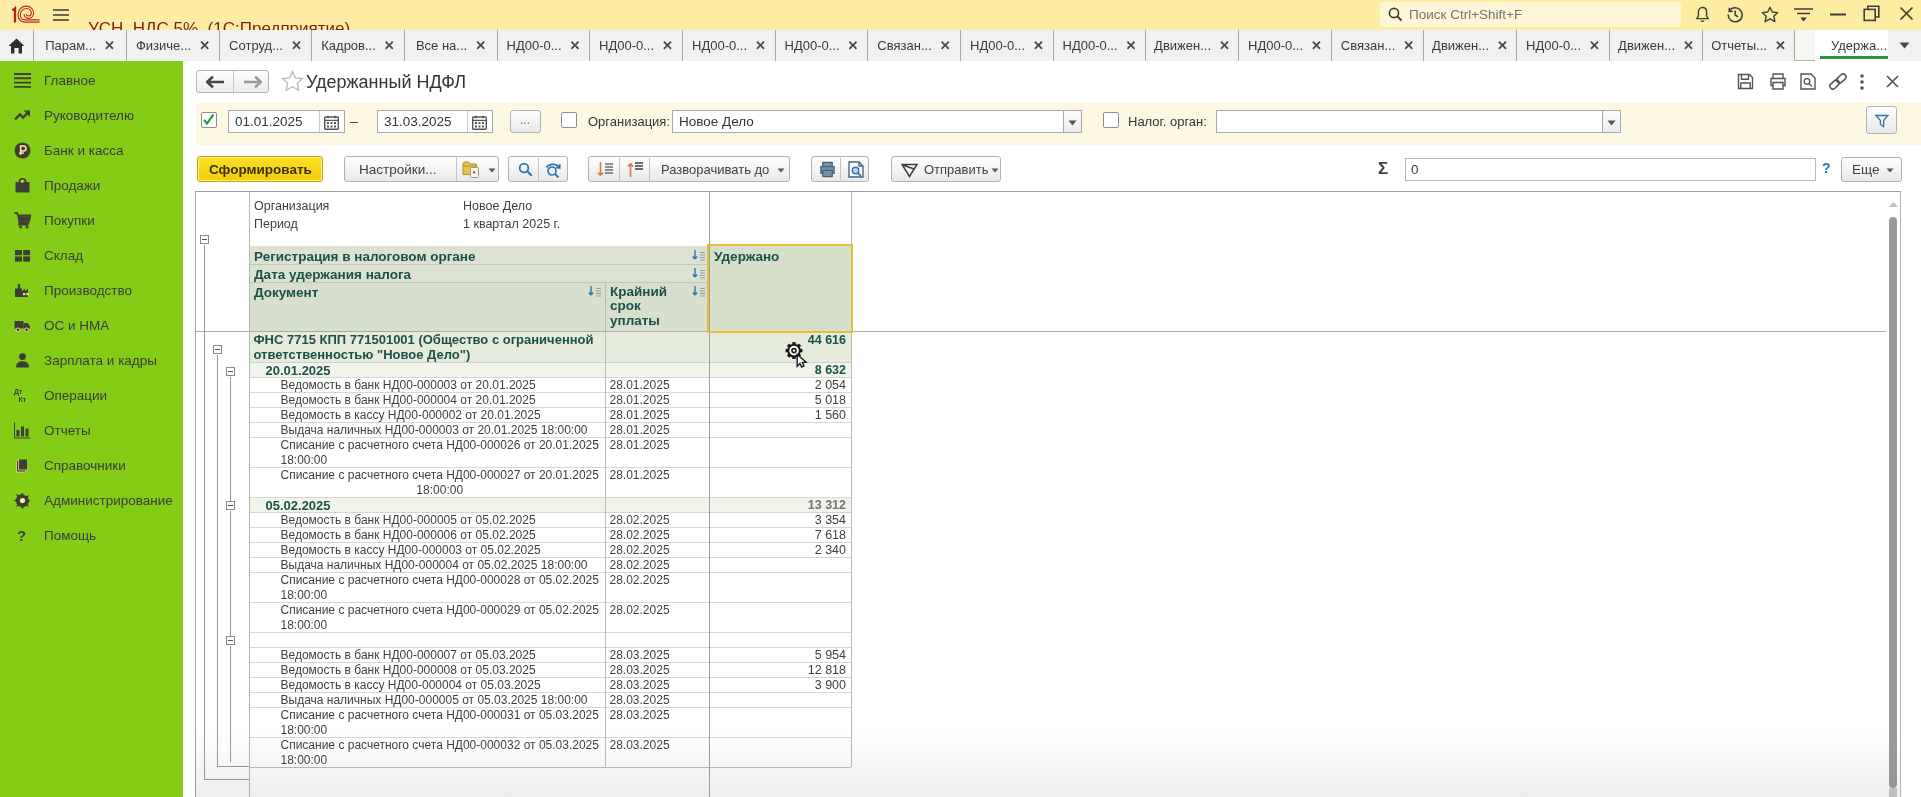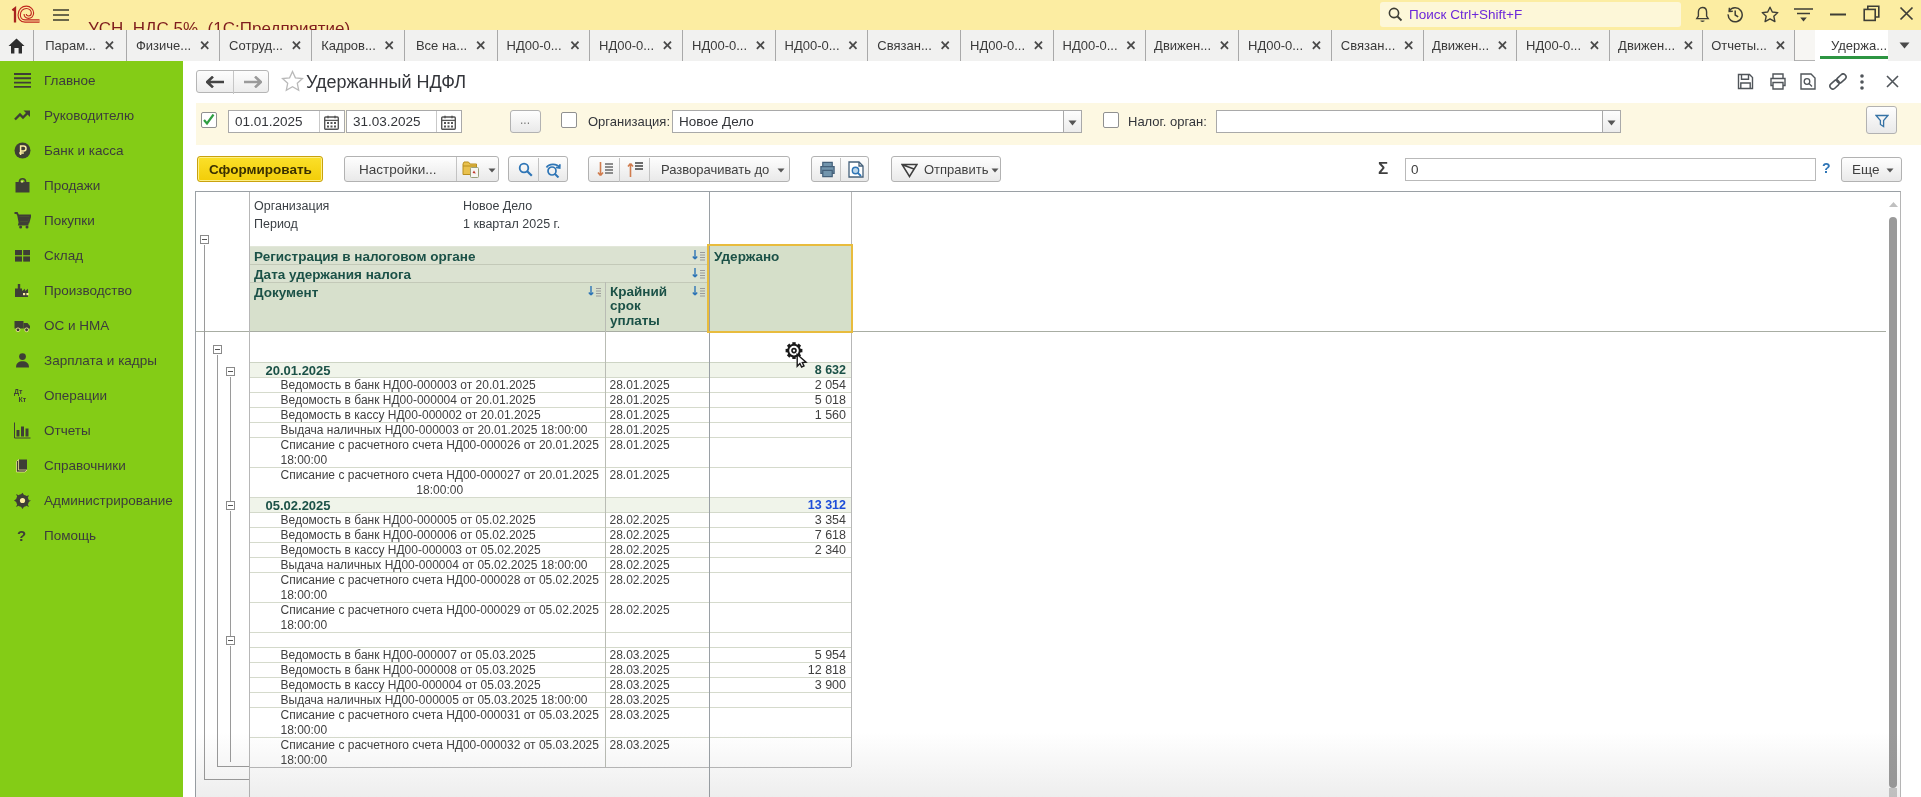--- a/index.html
+++ b/index.html
@@ -42,21 +42,21 @@
       <g stroke="#3b3b2e" stroke-width="1.5">
         <path d="M0,1 H16 M0,6 H16 M0,11 H16"></path>
       </g>
     </svg>
   <div style="position:absolute;left:88px;top:7px;font-size:17px;color:#7f1d1d;margin-top:12px;">УСН, НДС 5%&nbsp;&nbsp;(1С:Предприятие)</div>
   <div style="position:absolute;left:1380px;top:2px;width:301px;height:25px;background:#fdf7d8;border-radius:3px;">
     <svg style="position:absolute;left:8px;top:5px" width="15" height="15" viewBox="0 0 15 15">
         <circle cx="6" cy="6" r="4.6" fill="none" stroke="#3e3e36" stroke-width="1.6"></circle>
         <path d="M9.5,9.5 L13.5,13.5" stroke="#3e3e36" stroke-width="1.8"></path>
       </svg>
-    <div style="position:absolute;left:29px;top:5px;font-size:13.5px;color:#6d28d9;">Поиск Ctrl+Shift+F</div>
+    <div style="position:absolute;left:29px;top:5px;font-size:13.5px;color:#737373;">Поиск Ctrl+Shift+F</div>
   </div>
   <svg style="position:absolute;left:1694px;top:6px" width="17" height="17" viewBox="0 0 17 17">
       <path d="M8.5,1.5 C11.2,1.5 12.6,3.6 12.6,6 L12.6,10 L14.2,12.6 L2.8,12.6 L4.4,10 L4.4,6 C4.4,3.6 5.8,1.5 8.5,1.5 Z" fill="none" stroke="#3e3e36" stroke-width="1.4"></path>
       <path d="M6.8,14.6 C7.1,15.5 9.9,15.5 10.2,14.6" fill="none" stroke="#3e3e36" stroke-width="1.4"></path>
     </svg>
   <svg style="position:absolute;left:1726px;top:6px" width="18" height="17" viewBox="0 0 18 17">
       <path d="M3.2,5.2 A7,7 0 1 1 2.2,8.4" fill="none" stroke="#3e3e36" stroke-width="1.5"></path>
       <path d="M3.4,1.8 L3.2,5.4 L6.8,5.2" fill="none" stroke="#3e3e36" stroke-width="1.5"></path>
       <path d="M9.2,4.6 L9.2,9 L12.2,10.8" fill="none" stroke="#3e3e36" stroke-width="1.5"></path>
     </svg>
@@ -342,21 +342,21 @@
         <rect x="3" y="7" width="2" height="2"></rect>
         <rect x="6.5" y="7" width="2" height="2"></rect>
         <rect x="10" y="7" width="2" height="2"></rect>
         <rect x="3" y="10.5" width="2" height="2"></rect>
         <rect x="6.5" y="10.5" width="2" height="2"></rect>
         <rect x="10" y="10.5" width="2" height="2"></rect>
       </g>
     </svg>
 </div>
 <div style="position:absolute;left:350px;top:113px;font-size:14px;color:#444;">–</div>
-<div class="inp" style="left:346px;top:110px;width:116px;text-decoration:underline;">
+<div class="inp" style="left:377px;top:110px;width:116px;text-decoration:underline;">
   <span style="position:absolute;left:6px;top:3px;font-size:13.5px;color:#33353a;">31.03.2025</span>
   <div style="position:absolute;right:24px;top:0;width:1px;height:21px;background:#c9c9c9;"></div>
   <svg style="position:absolute;right:5px;top:4px" width="15" height="15" viewBox="0 0 15 15">
       <rect x="0.7" y="2" width="13.6" height="12.3" rx="1" fill="none" stroke="#555" stroke-width="1.4"></rect>
       <path d="M1,5.4 L15,5.4" stroke="#555" stroke-width="1.3"></path>
       <path d="M4,0.8 L4,3.2 M11,0.8 L11,3.2" stroke="#555" stroke-width="1.6"></path>
       <g fill="#555">
         <rect x="3" y="7" width="2" height="2"></rect>
         <rect x="6.5" y="7" width="2" height="2"></rect>
         <rect x="10" y="7" width="2" height="2"></rect>
@@ -498,20 +498,24 @@
     </svg>
   <svg class="sorti" style="left:393px;top:93px">
       <use href="#sort"></use>
     </svg>
   <svg class="sorti" style="left:497px;top:93px">
       <use href="#sort"></use>
     </svg>
 
   <div style="position:absolute;left:512px;top:52px;width:146px;height:89px;border:2px solid #e8bc3d;z-index:6;"></div>
 
+  <div class="row grp1" style="top:140px;height:30px;">
+      <span style="position:absolute;left:4.5px;top:1px;line-height:14.5px;">ФНС 7715 КПП 771501001 (Общество с ограниченной<br>ответственностью "Новое Дело")</span>
+      <span class="val" style="top:1px;color:#1b5147;">44 616</span>
+    </div>
   <div class="row grp2" style="top:170px;height:15px;">
       <span style="position:absolute;left:16.5px;top:1px;">20.01.2025</span>
       <span class="val" style="top:1px;color:#1b5147;">8 632</span>
     </div>
   <div class="row" style="top:185px;height:15px;">
       <span class="doc">Ведомость в банк НД00-000003 от 20.01.2025</span>
       <span class="dt2">28.01.2025</span>
       <span class="val" style="top:1px;">2 054</span>
     </div>
   <div class="row" style="top:200px;height:15px;">
@@ -531,21 +535,21 @@
   <div class="row" style="top:245px;height:30px;padding-left:17px;">
       <span class="doc" style="line-height:14.5px;">Списание с расчетного счета НД00-000026 от 20.01.2025<br>18:00:00</span>
       <span class="dt2">28.01.2025</span>
     </div>
   <div class="row" style="top:275px;height:32px;text-align:center;">
       <span class="doc" style="line-height:14.5px;">Списание с расчетного счета НД00-000027 от 20.01.2025<br>18:00:00</span>
       <span class="dt2">28.01.2025</span>
     </div>
   <div class="row grp2" style="top:305px;height:15px;">
       <span style="position:absolute;left:16.5px;top:1px;">05.02.2025</span>
-      <span class="val" style="top:1px;color:#1d4ed8;">13 312</span>
+      <span class="val" style="top:1px;color:#737373;">13 312</span>
     </div>
   <div class="row" style="top:320px;height:15px;">
       <span class="doc">Ведомость в банк НД00-000005 от 05.02.2025</span>
       <span class="dt2">28.02.2025</span>
       <span class="val" style="top:1px;">3 354</span>
     </div>
   <div class="row" style="top:335px;height:15px;">
       <span class="doc">Ведомость в банк НД00-000006 от 05.02.2025</span>
       <span class="dt2">28.02.2025</span>
       <span class="val" style="top:1px;">7 618</span>

